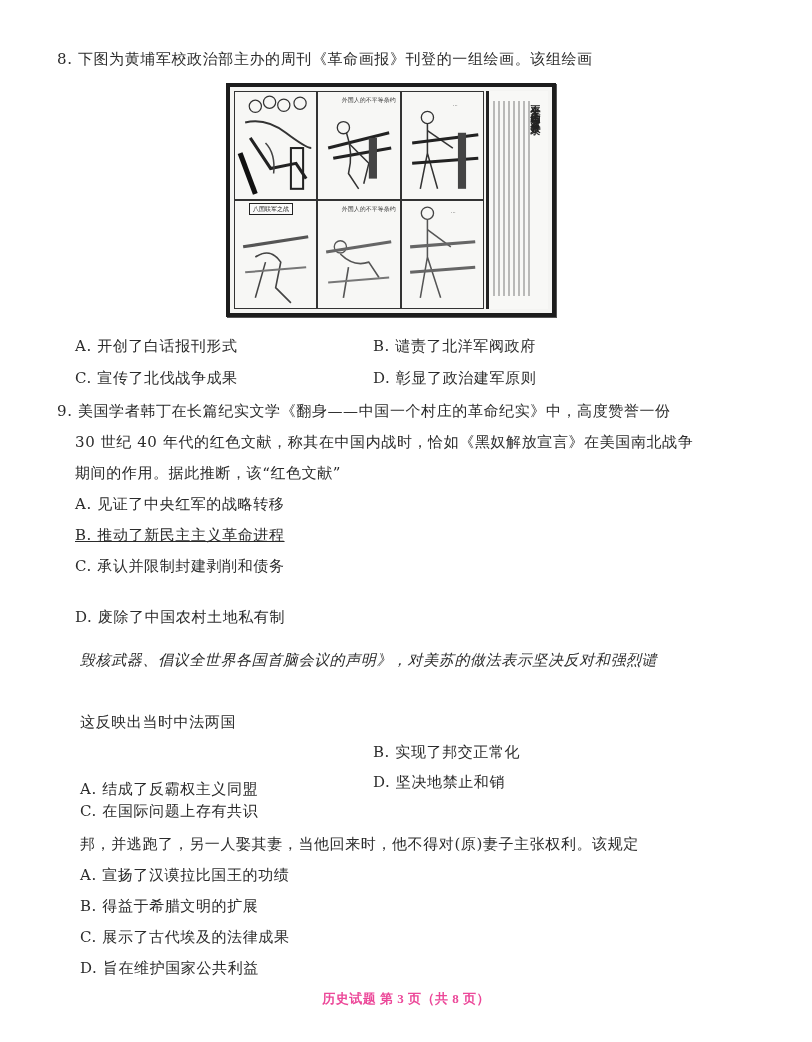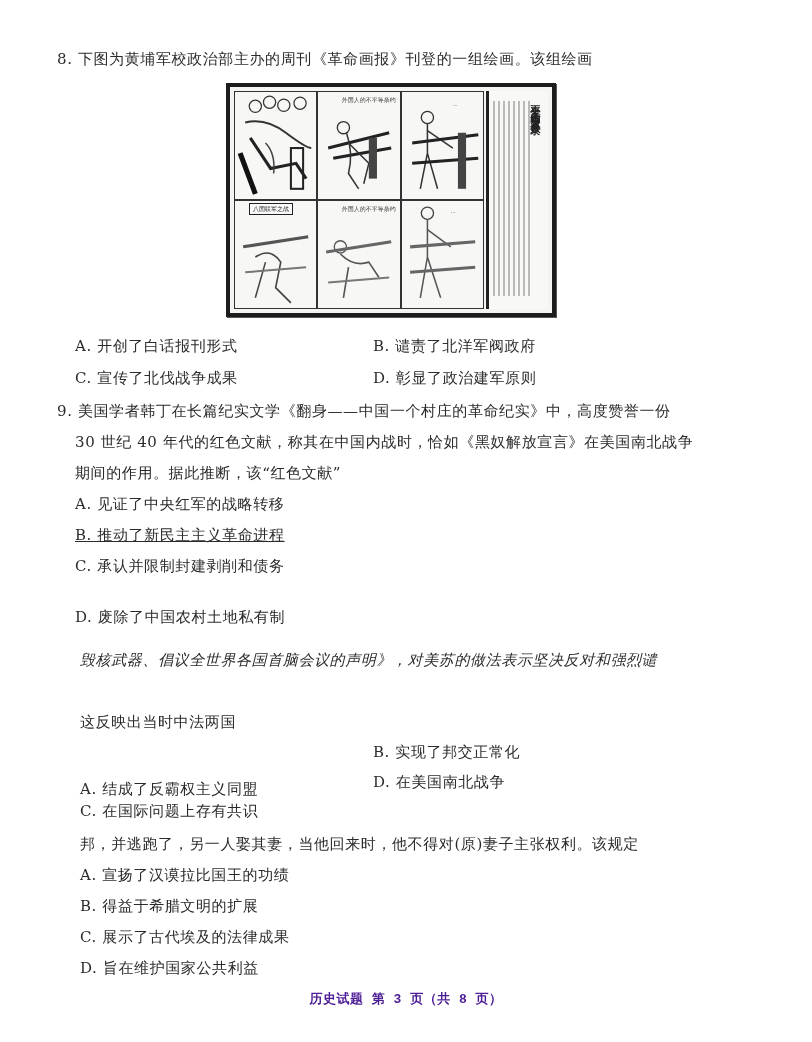--- a/index.html
+++ b/index.html
@@ -103,24 +103,24 @@
       height: 195px;
       background:
         repeating-linear-gradient(90deg, rgba(40,40,40,0.55) 0 2px, transparent 2px 5px);
       opacity: 0.55;
     }
     .footer {
       position: absolute;
       top: 986px;
       left: 0; width: 812px;
       text-align: center;
-      font-family: Liberation Mono, monospace;
+      font-family: Liberation Serif, serif;
       font-weight: bold;
       font-size: 13px;
-      color: #4c1d95;
+      color: #ec4899;
       letter-spacing: 0.5px;
     }
   </style>
 </head>
 <body>
 
 <div class="page">
 
   <div class="line" style="left:57px; top:45px;">8. 下图为黄埔军校政治部主办的周刊《革命画报》刊登的一组绘画。该组绘画</div>
 
@@ -209,21 +209,21 @@
   <div class="line" style="left:75px; top:521px;text-decoration:underline;">B. 推动了新民主主义革命进程</div>
   <div class="line" style="left:75px; top:552px;">C. 承认并限制封建剥削和债务</div>
   <div class="line" style="left:75px; top:583px;margin-top:20px;">D. 废除了中国农村土地私有制</div>
 
   <div class="line" style="left:80px; top:646px;font-style:italic;">毁核武器、倡议全世界各国首脑会议的声明》，对美苏的做法表示坚决反对和强烈谴</div>
   <div class="line" style="left:80px; top:708px;">这反映出当时中法两国</div>
 
   <div class="line" style="left:80px; top:738px;margin-top:37px;">A. 结成了反霸权主义同盟</div>
   <div class="line" style="left:373px; top:738px;">B. 实现了邦交正常化</div>
   <div class="line" style="left:80px; top:768px;margin-top:29px;">C. 在国际问题上存有共识</div>
-  <div class="line" style="left:373px; top:768px;">D. 在美国南北战争</div>
+  <div class="line" style="left:373px; top:768px;">D. 坚决地禁止和销</div>
 
   <div class="line" style="left:80px; top:830px;">邦，并逃跑了，另一人娶其妻，当他回来时，他不得对(原)妻子主张权利。该规定</div>
 
   <div class="line" style="left:80px; top:861px;">A. 宣扬了汉谟拉比国王的功绩</div>
   <div class="line" style="left:80px; top:892px;">B. 得益于希腊文明的扩展</div>
   <div class="line" style="left:80px; top:923px;">C. 展示了古代埃及的法律成果</div>
   <div class="line" style="left:80px; top:954px;">D. 旨在维护国家公共利益</div>
 
   <div class="footer">历史试题 第 3 页（共 8 页）</div>
 </div>

